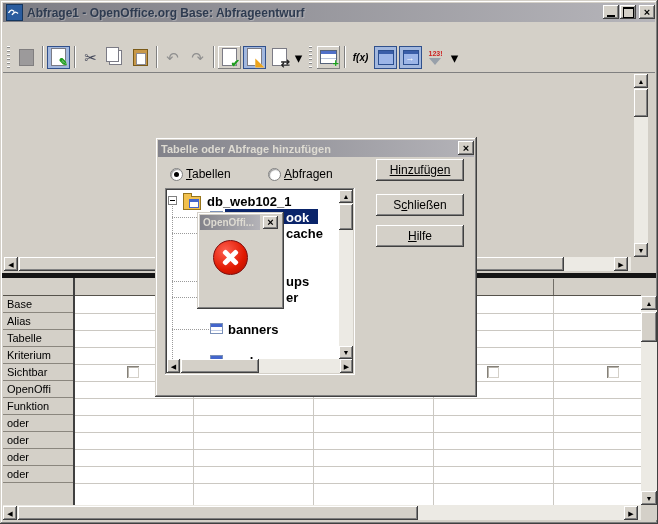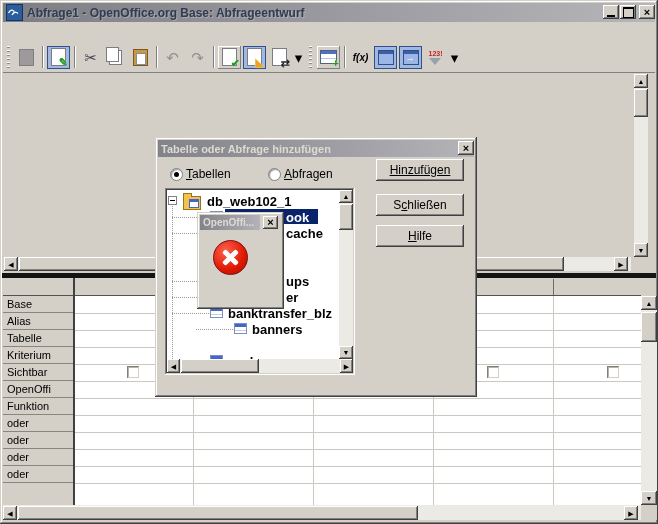--- a/index.html
+++ b/index.html
@@ -309,26 +309,21 @@
           <div class="trow" style="position: absolute; left: 0px; top: 83px; width: 172px; height: 16px;">
             <span class="tdot-h" style="position: absolute; left: 5px; top: 8px; width: 38px; height: 1px;"></span>
             <span class="ticon" style="position: absolute; left: 43px; top: 2px; width: 13px; height: 11px;"></span>
             <span class="tlabel" style="position: absolute; left: 119px; top: 1px;">ups</span>
           </div>
           <div class="trow" style="position: absolute; left: 0px; top: 99px; width: 172px; height: 16px;">
             <span class="tdot-h" style="position: absolute; left: 5px; top: 8px; width: 38px; height: 1px;"></span>
             <span class="ticon" style="position: absolute; left: 43px; top: 2px; width: 13px; height: 11px;"></span>
             <span class="tlabel" style="position: absolute; left: 119px; top: 1px;">er</span>
           </div>
-          <div class="trow" style="position: absolute; left: 0px; top: 115px; width: 172px; height: 16px;">
-            <span class="tdot-h" style="position: absolute; left: 5px; top: 8px; width: 38px; height: 1px;"></span>
-            <span class="ticon" style="position: absolute; left: 43px; top: 2px; width: 13px; height: 11px;"></span>
-            <span class="tlabel" style="position: absolute; left: 61px; top: 1px;">banktransfer_blz</span>
-          </div>
-          <div class="trow" style="position: absolute; left: 0px; top: 131px; width: 172px; height: 16px; margin-left: 24px;">
+          <div class="trow" style="position: absolute; left: 0px; top: 131px; width: 172px; height: 16px;">
             <span class="tdot-h" style="position: absolute; left: 5px; top: 8px; width: 38px; height: 1px;"></span>
             <span class="ticon" style="position: absolute; left: 43px; top: 2px; width: 13px; height: 11px;"></span>
             <span class="tlabel" style="position: absolute; left: 61px; top: 1px;">banners</span>
           </div>
           <div class="trow" style="position: absolute; left: 0px; top: 163px; width: 172px; height: 16px;">
             <span class="ticon" style="position: absolute; left: 43px; top: 2px; width: 13px; height: 11px;"></span>
             <span class="tlabel" style="position: absolute; left: 61px; top: 1px;">cache</span>
           </div>
         </div>
       <div id="tree-vbar" class="strack" style="position: absolute; left: 174px; top: 2px; width: 14px; height: 169px;">

